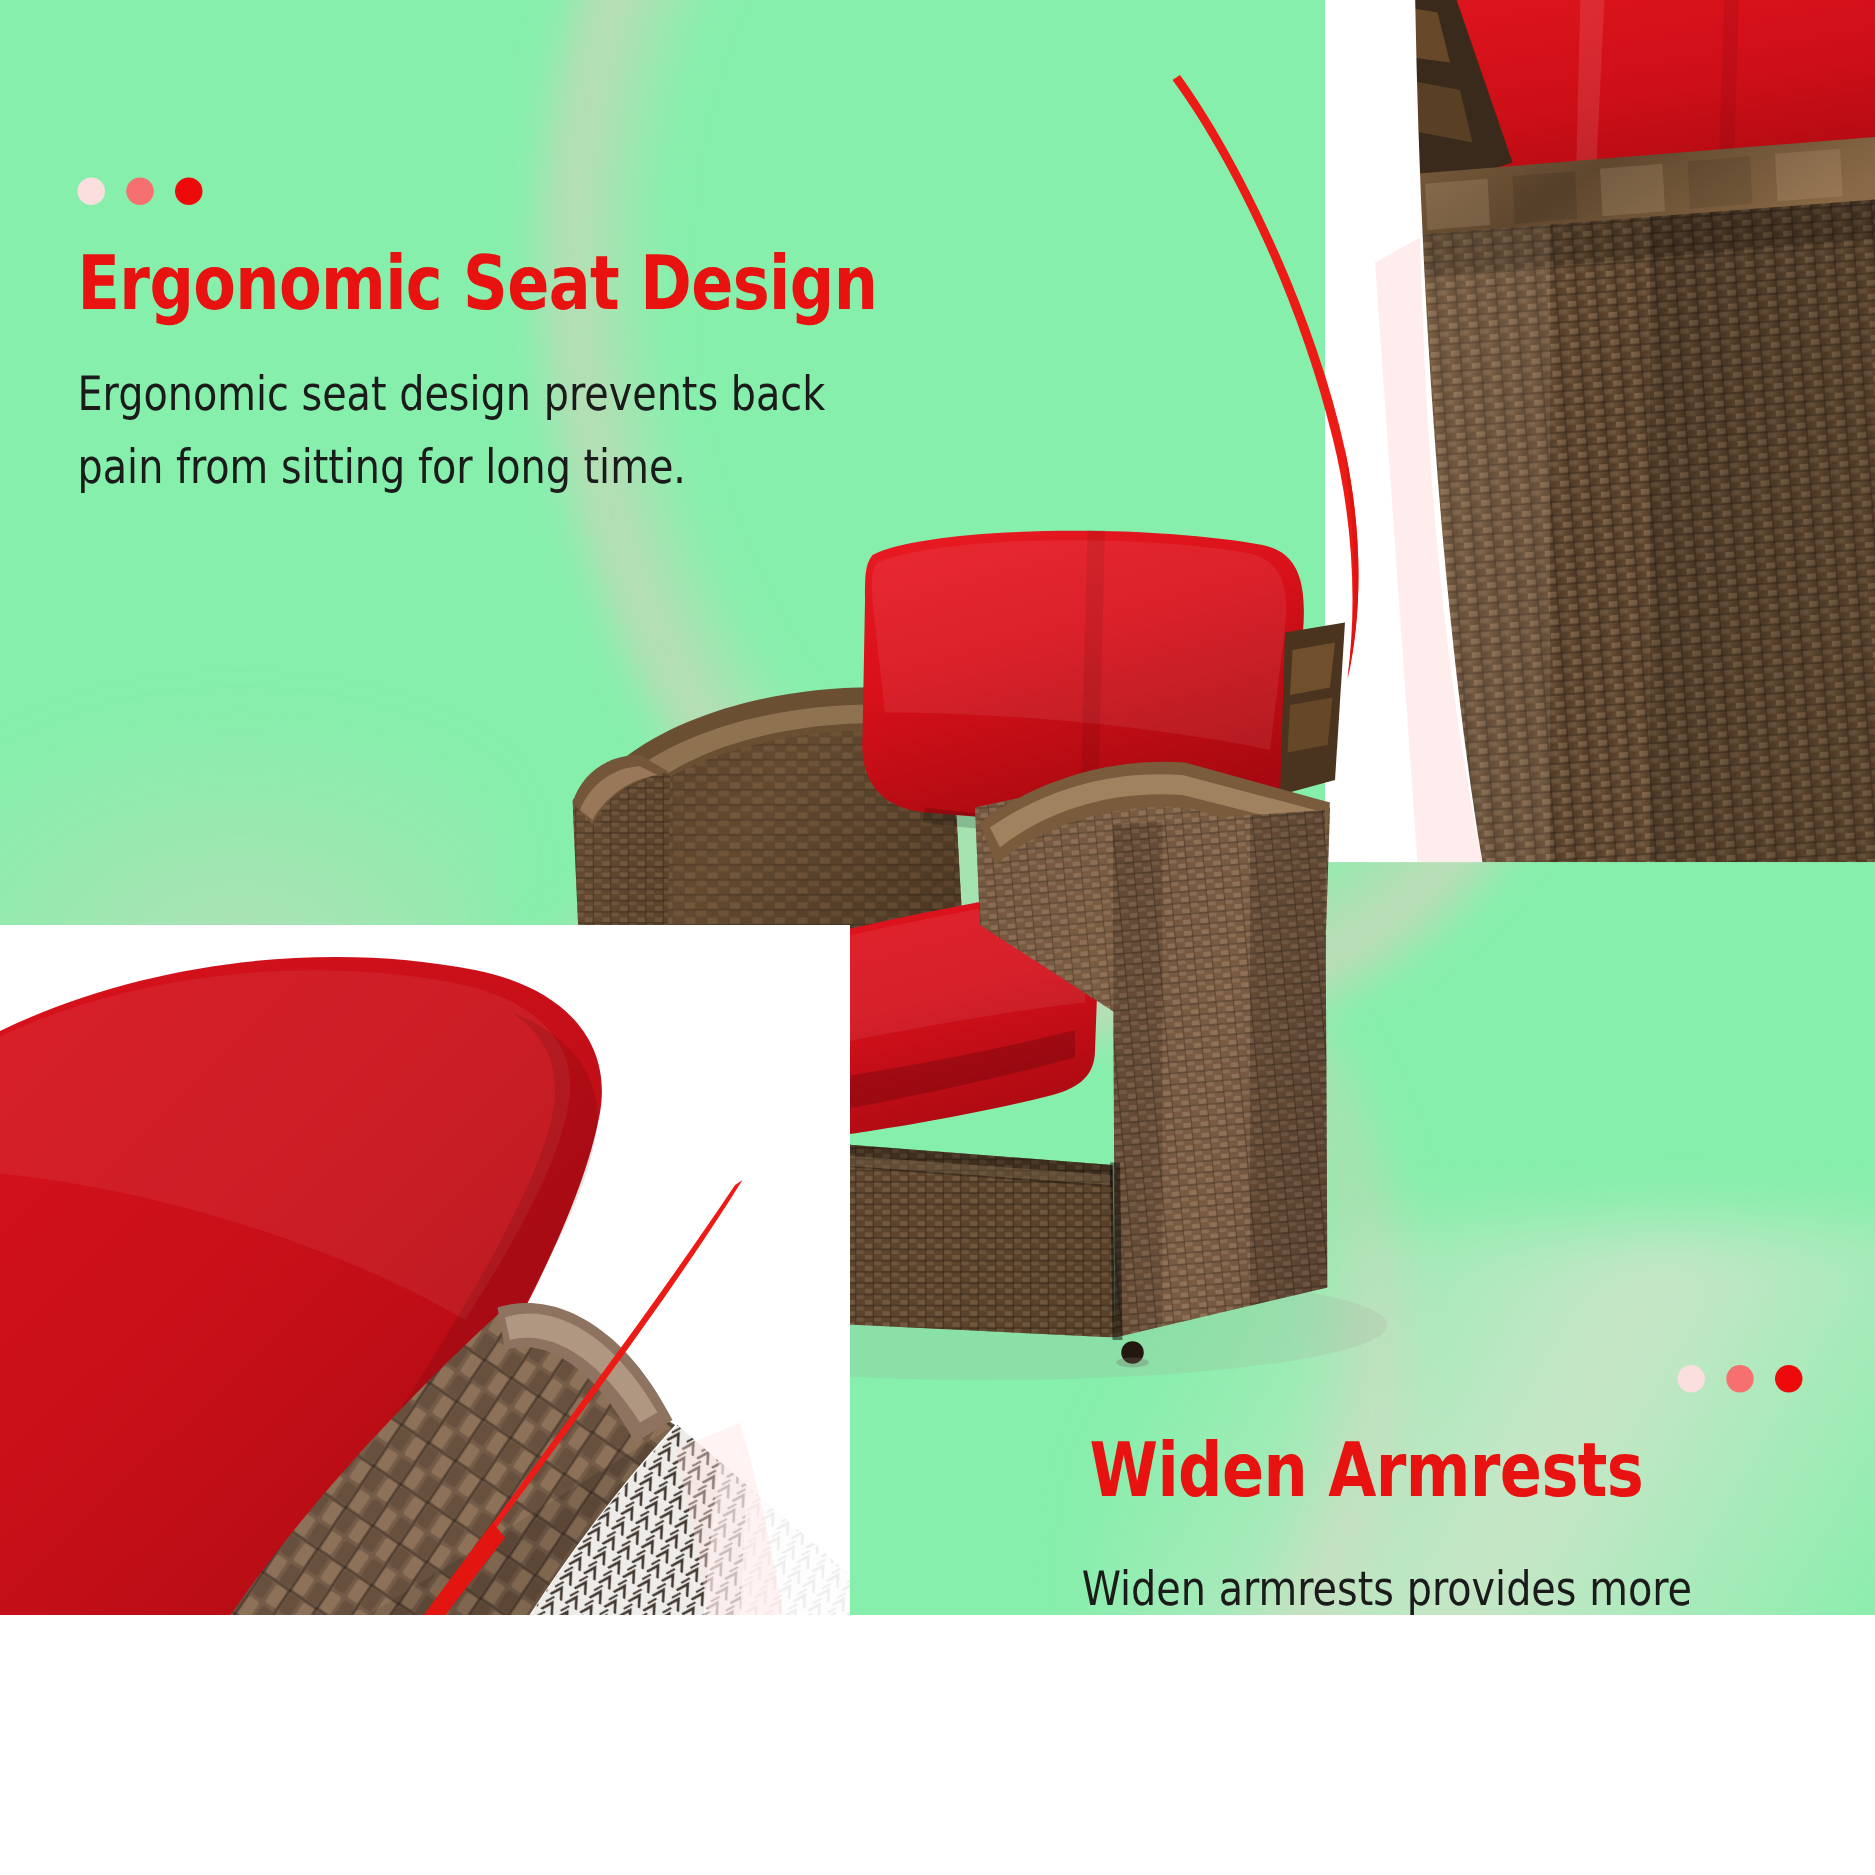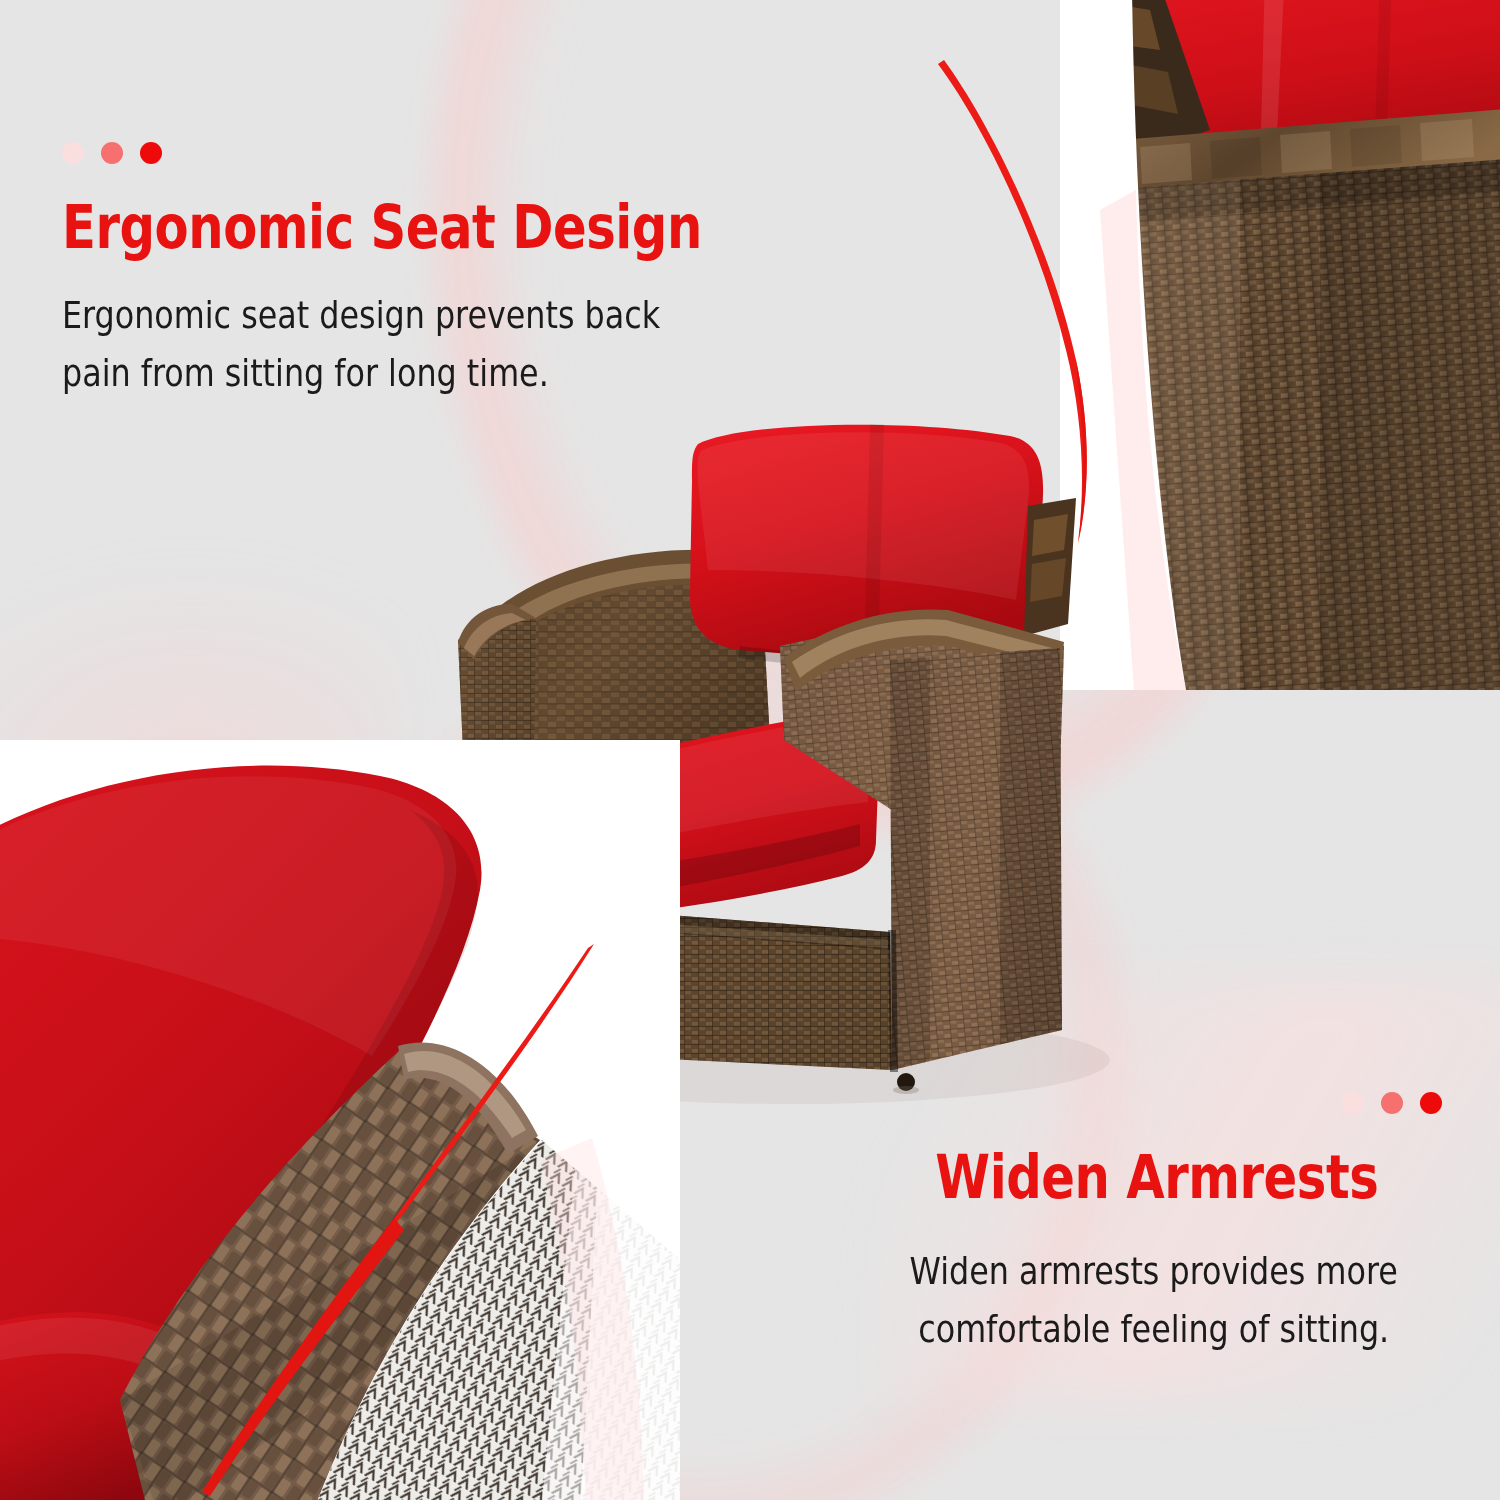--- a/index.html
+++ b/index.html
@@ -2,21 +2,21 @@
 <html><head>
 <meta charset="utf-8">
 <style>
   html,body{margin:0;padding:0;}
   body{
     width:1500px;height:1500px;overflow:hidden;
     background:#ffffff;
     font-family:"Liberation Sans", sans-serif;
     position:relative;
   }
-  #stage{position:absolute;inset:0;width:1500px;height:1500px;overflow:hidden;background:#e5e5e5;}
+  #stage{position:absolute;inset:0;width:1500px;height:1292px;overflow:hidden;background:#86efac;}
 
   
   .bg-glow{position:absolute;pointer-events:none;}
   .glow-a{
     left:440px;top:-330px;width:880px;height:1160px;
     border-radius:50%;
     background:radial-gradient(ellipse at 50% 50%, rgba(255,214,214,0.00) 56%, rgba(255,196,196,0.55) 70%, rgba(255,226,226,0.22) 82%, rgba(255,255,255,0) 92%);
     transform:rotate(-8deg);
     filter:blur(18px);
   }
@@ -34,21 +34,21 @@
   }
   .glow-d{
     left:-120px;top:560px;width:520px;height:420px;
     background:radial-gradient(ellipse at 60% 50%, rgba(255,200,200,0.35), rgba(255,255,255,0) 70%);
     filter:blur(24px);
   }
 
   
   .feature{position:absolute;}
   .feature-tl{left:62px;top:140px;width:700px;}
-  .feature-br{right:58px;top:1090px;width:620px;text-align:center;}
+  .feature-br{right:58px;top:1090px;width:620px;text-align:left;}
 
   .dots{display:flex;gap:17px;align-items:center;height:26px;}
   .dots.right{justify-content:flex-end;}
   .dot{width:22px;height:22px;border-radius:50%;display:block;}
   .dot.d1{background:#fbdede;}
   .dot.d2{background:#f5706e;}
   .dot.d3{background:#ee0a0a;}
 
   .feature-title{
     margin:30px 0 0 0;

